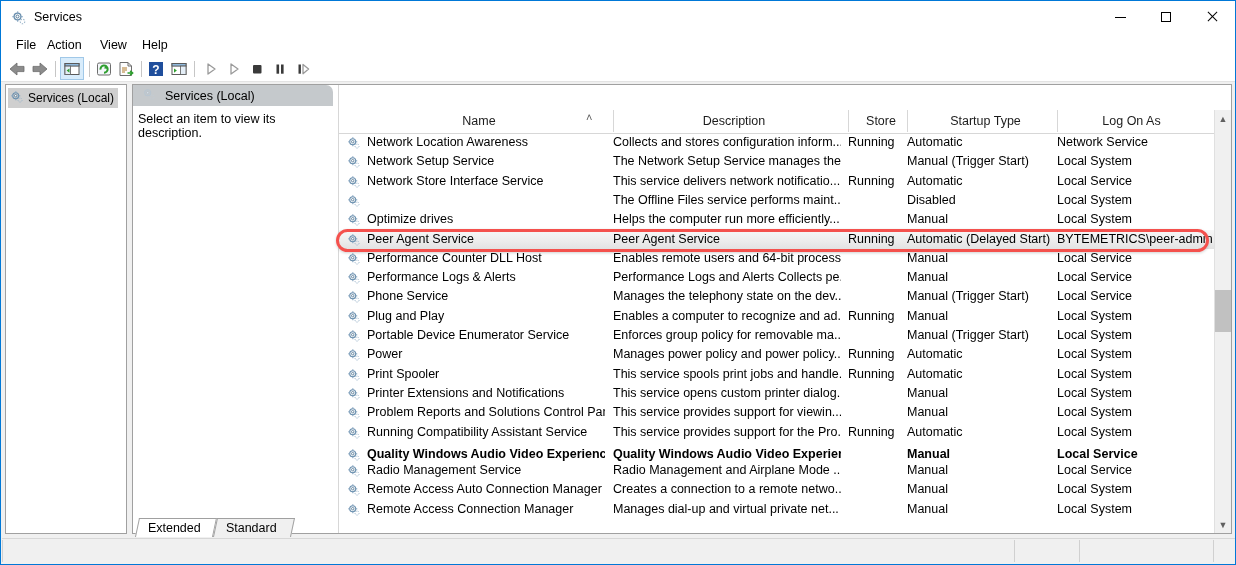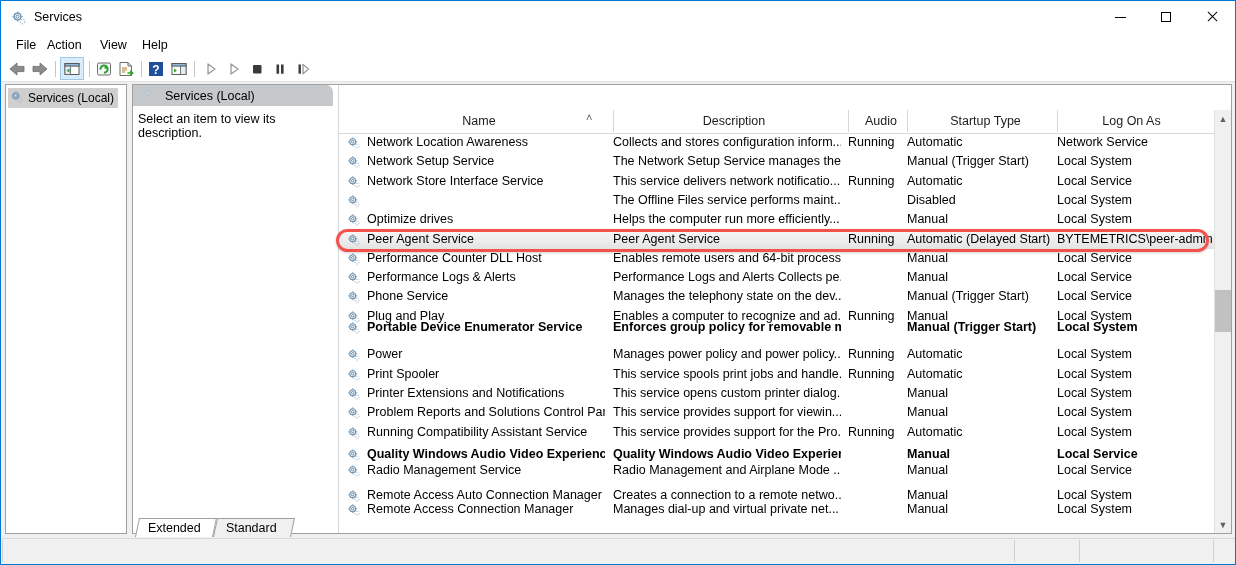--- a/index.html
+++ b/index.html
@@ -547,21 +547,21 @@
 
         <div class="lv-header">
           <div class="lv-col" style="left:0px;   width:274px;">
             <span>Name</span>
             <span class="sort-arrow">˄</span>
           </div>
           <div class="lv-col" style="left:274px; width:235px;">
             <span>Description</span>
           </div>
           <div class="lv-col" style="left:509px; width:59px;">
-            <span>Audio</span>
+            <span>Store</span>
           </div>
           <div class="lv-col" style="left:568px; width:150px;">
             <span>Startup Type</span>
           </div>
           <div class="lv-col" style="left:718px; width:142px;">
             <span>Log On As</span>
           </div>
         </div>
 
         <div class="lv-rows" id="rows-container">
@@ -737,21 +737,21 @@
                     <rect x="9.6" y="6" width="2.1" height="1.3"></rect>
                   </g>
                   <circle cx="11.5" cy="11.5" r="2.3" fill="none" stroke="#9ab4c9" stroke-width="1.1" stroke-dasharray="1.4 1.2"></circle>
                 </svg></span>
               <div class="cell cell-name">Plug and Play</div>
               <div class="cell cell-desc">Enables a computer to recognize and ad...</div>
               <div class="cell cell-status">Running</div>
               <div class="cell cell-start">Manual</div>
               <div class="cell cell-logon">Local System</div>
             </div>
-            <div class="row" style="top: 185px; font-weight: bold;">
+            <div class="row" style="top: 193px;">
               <span class="gear-ico"><svg width="14" height="14" viewBox="0 0 16 16">
                   <circle cx="6.5" cy="6.5" r="3.4" fill="none" stroke="#6a8fae" stroke-width="1.3"></circle>
                   <circle cx="6.5" cy="6.5" r="1.4" fill="#ffffff" stroke="#4a6f8e" stroke-width="0.9"></circle>
                   <g fill="#8aa8c2">
                     <rect x="6" y="1.4" width="1.3" height="2.1"></rect>
                     <rect x="6" y="9.6" width="1.3" height="2.1"></rect>
                     <rect x="1.4" y="6" width="2.1" height="1.3"></rect>
                     <rect x="9.6" y="6" width="2.1" height="1.3"></rect>
                   </g>
                   <circle cx="11.5" cy="11.5" r="2.3" fill="none" stroke="#9ab4c9" stroke-width="1.1" stroke-dasharray="1.4 1.2"></circle>
@@ -881,21 +881,21 @@
                     <rect x="9.6" y="6" width="2.1" height="1.3"></rect>
                   </g>
                   <circle cx="11.5" cy="11.5" r="2.3" fill="none" stroke="#9ab4c9" stroke-width="1.1" stroke-dasharray="1.4 1.2"></circle>
                 </svg></span>
               <div class="cell cell-name">Radio Management Service</div>
               <div class="cell cell-desc">Radio Management and Airplane Mode ...</div>
               <div class="cell cell-status"></div>
               <div class="cell cell-start">Manual</div>
               <div class="cell cell-logon">Local Service</div>
             </div>
-            <div class="row" style="top: 347.4px; margin-top: 6px;">
+            <div class="row" style="top: 347.4px;">
               <span class="gear-ico"><svg width="14" height="14" viewBox="0 0 16 16">
                   <circle cx="6.5" cy="6.5" r="3.4" fill="none" stroke="#6a8fae" stroke-width="1.3"></circle>
                   <circle cx="6.5" cy="6.5" r="1.4" fill="#ffffff" stroke="#4a6f8e" stroke-width="0.9"></circle>
                   <g fill="#8aa8c2">
                     <rect x="6" y="1.4" width="1.3" height="2.1"></rect>
                     <rect x="6" y="9.6" width="1.3" height="2.1"></rect>
                     <rect x="1.4" y="6" width="2.1" height="1.3"></rect>
                     <rect x="9.6" y="6" width="2.1" height="1.3"></rect>
                   </g>
                   <circle cx="11.5" cy="11.5" r="2.3" fill="none" stroke="#9ab4c9" stroke-width="1.1" stroke-dasharray="1.4 1.2"></circle>

